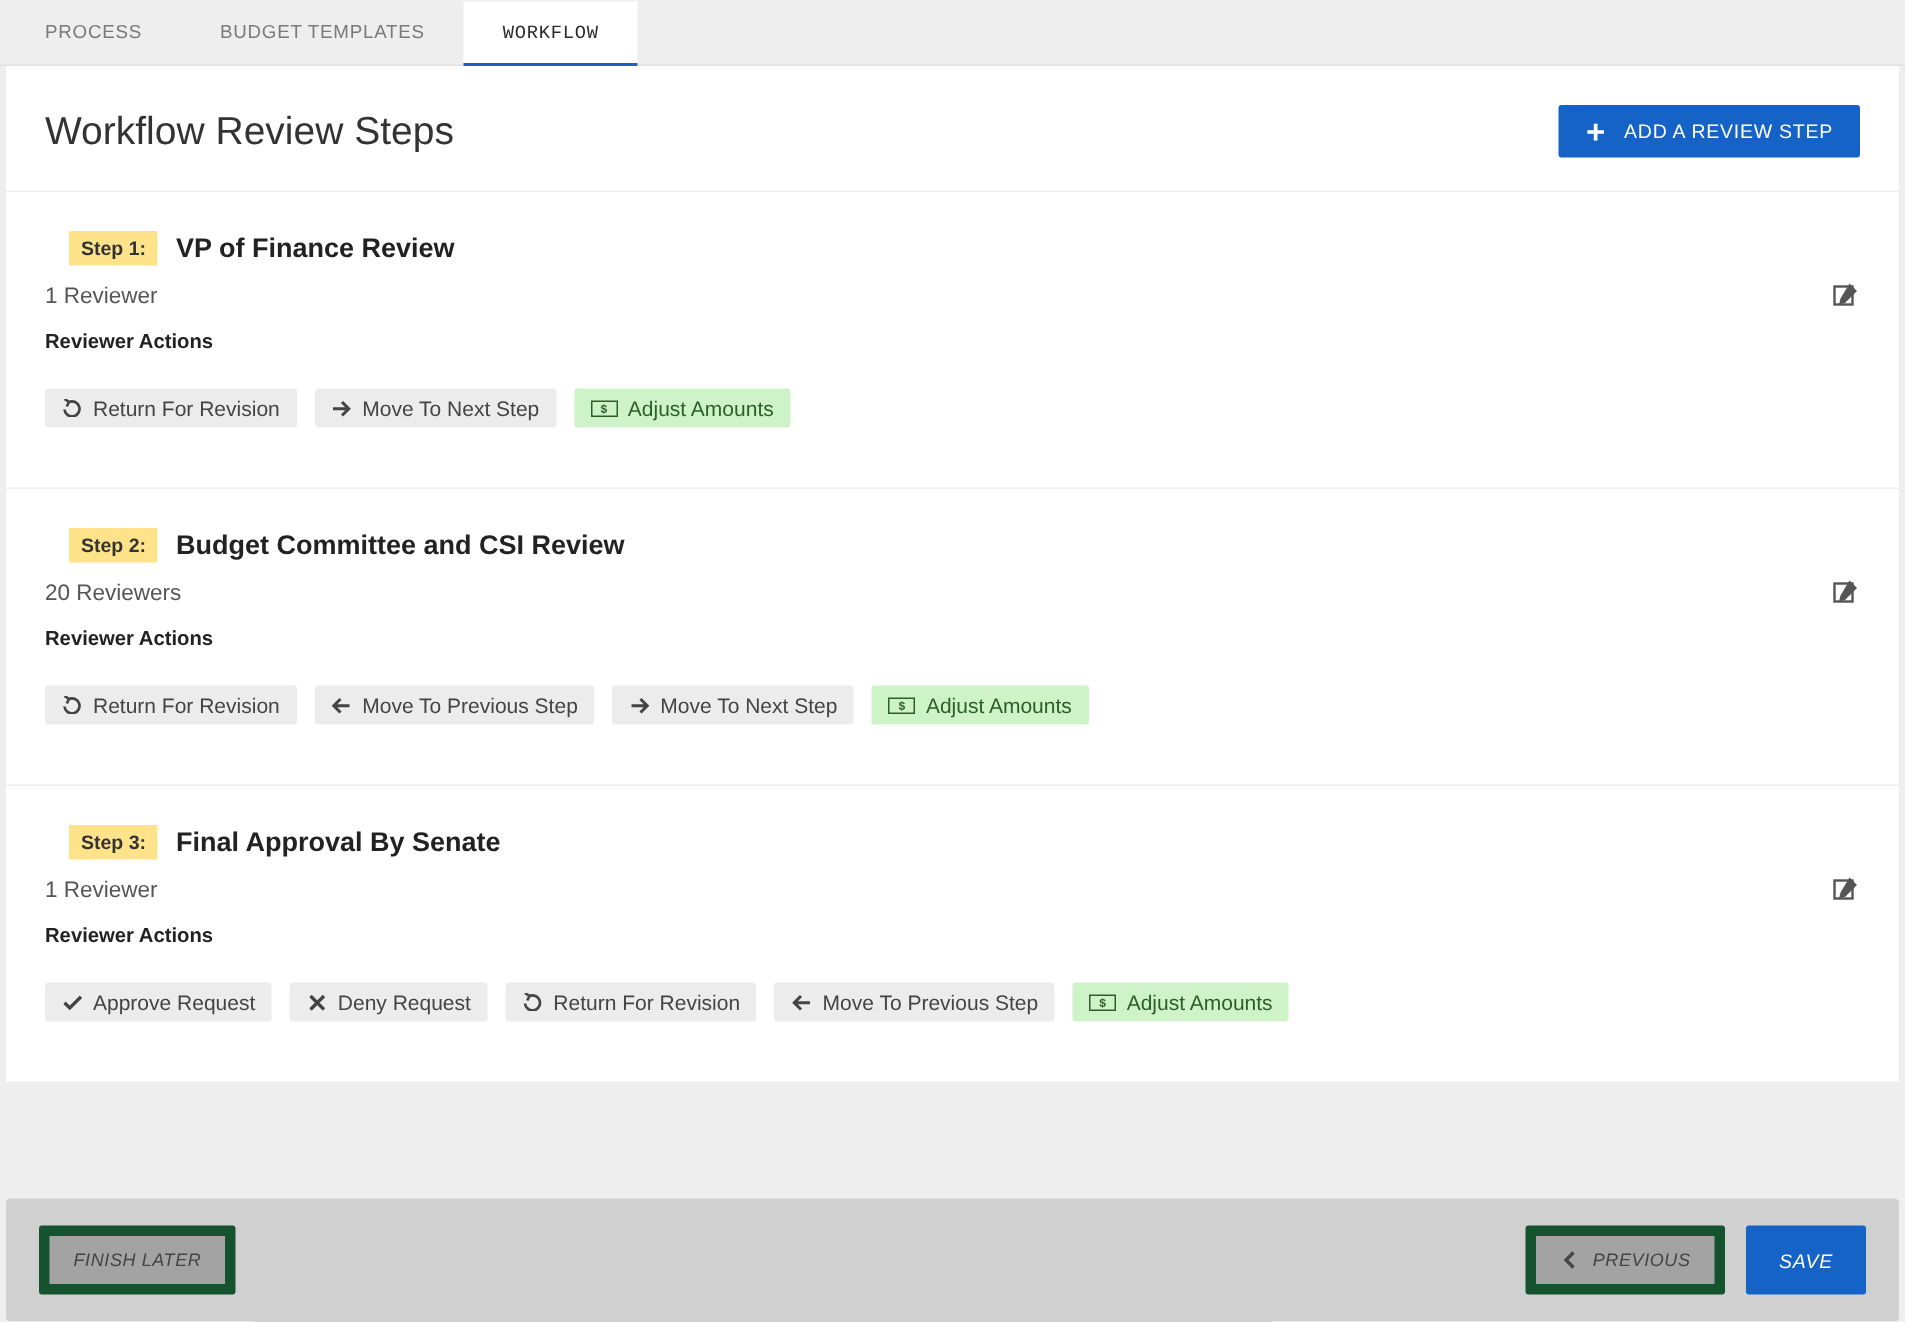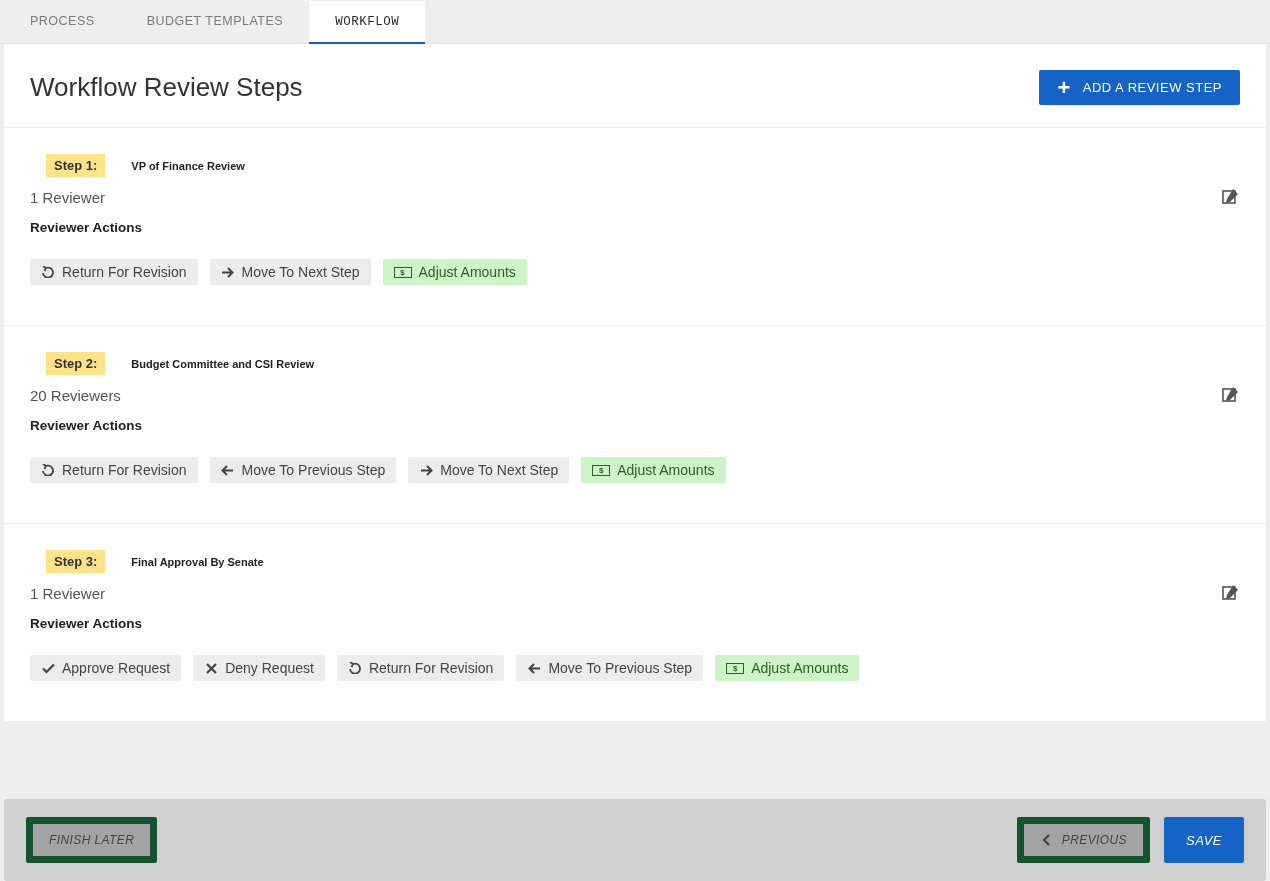--- a/index.html
+++ b/index.html
@@ -14,23 +14,23 @@
   
   .panel { margin: 0 4px; background: #fff; }
   .panel-head { display:flex; justify-content:space-between; align-items:center; padding: 26px 26px 22px; border-bottom: 1px solid #eee; }
   .panel-title { font-size: 26px; font-weight: 400; color: #333; }
   .btn-primary { background:#1663c7; color:#fff; border:none; display:flex; align-items:center; gap:12px; padding:10px 18px; font-size:13px; letter-spacing:.5px; cursor:pointer; border-radius:2px; }
   .plus-icon { font-size:22px; font-weight:700; line-height:0; }
 
   
   .step { padding: 26px 26px 40px; border-bottom: 1px solid #eee; background:#fff; position:relative; }
   .step:last-child { border-bottom:none; }
-  .step-title-row { display:flex; align-items:center; gap:26px;padding-left:16px; }
+  .step-title-row { display:flex; align-items:center; gap:12px;padding-left:16px; }
   .step-badge { background:#ffe38b; color:#333; font-weight:600; font-size:13px; padding:4px 8px; }
-  .step-title { font-size:11px; font-weight:600; color:#222; }
+  .step-title { font-size:18px; font-weight:600; color:#222; }
   .reviewers { margin:12px 0 14px; font-size:15px; color:#555; }
   .actions-label { font-size:13.5px; font-weight:600; color:#222; margin-bottom:8px; }
   .actions { display:flex; gap:12px; flex-wrap:wrap; }
   .chip { display:flex; align-items:center; gap:7px; padding:5px 11px; font-size:14px; font-weight:500; border-radius:2px;margin-top:16px; }
   .chip-gray { background:#ececec; color:#444; }
   .chip-green { background:#cff3c9; color:#2c5e27; }
   .chip-green .cash-icon { border:1.5px solid #2c5e27; width:18px; height:11px; display:flex; align-items:center; justify-content:center; font-size:8px; font-weight:700; }
   .icon { width:14px; display:inline-flex; justify-content:center; }
   .edit-btn { position:absolute; right:26px; top:60px; width:18px; height:18px; cursor:pointer; color:#555; }
 

